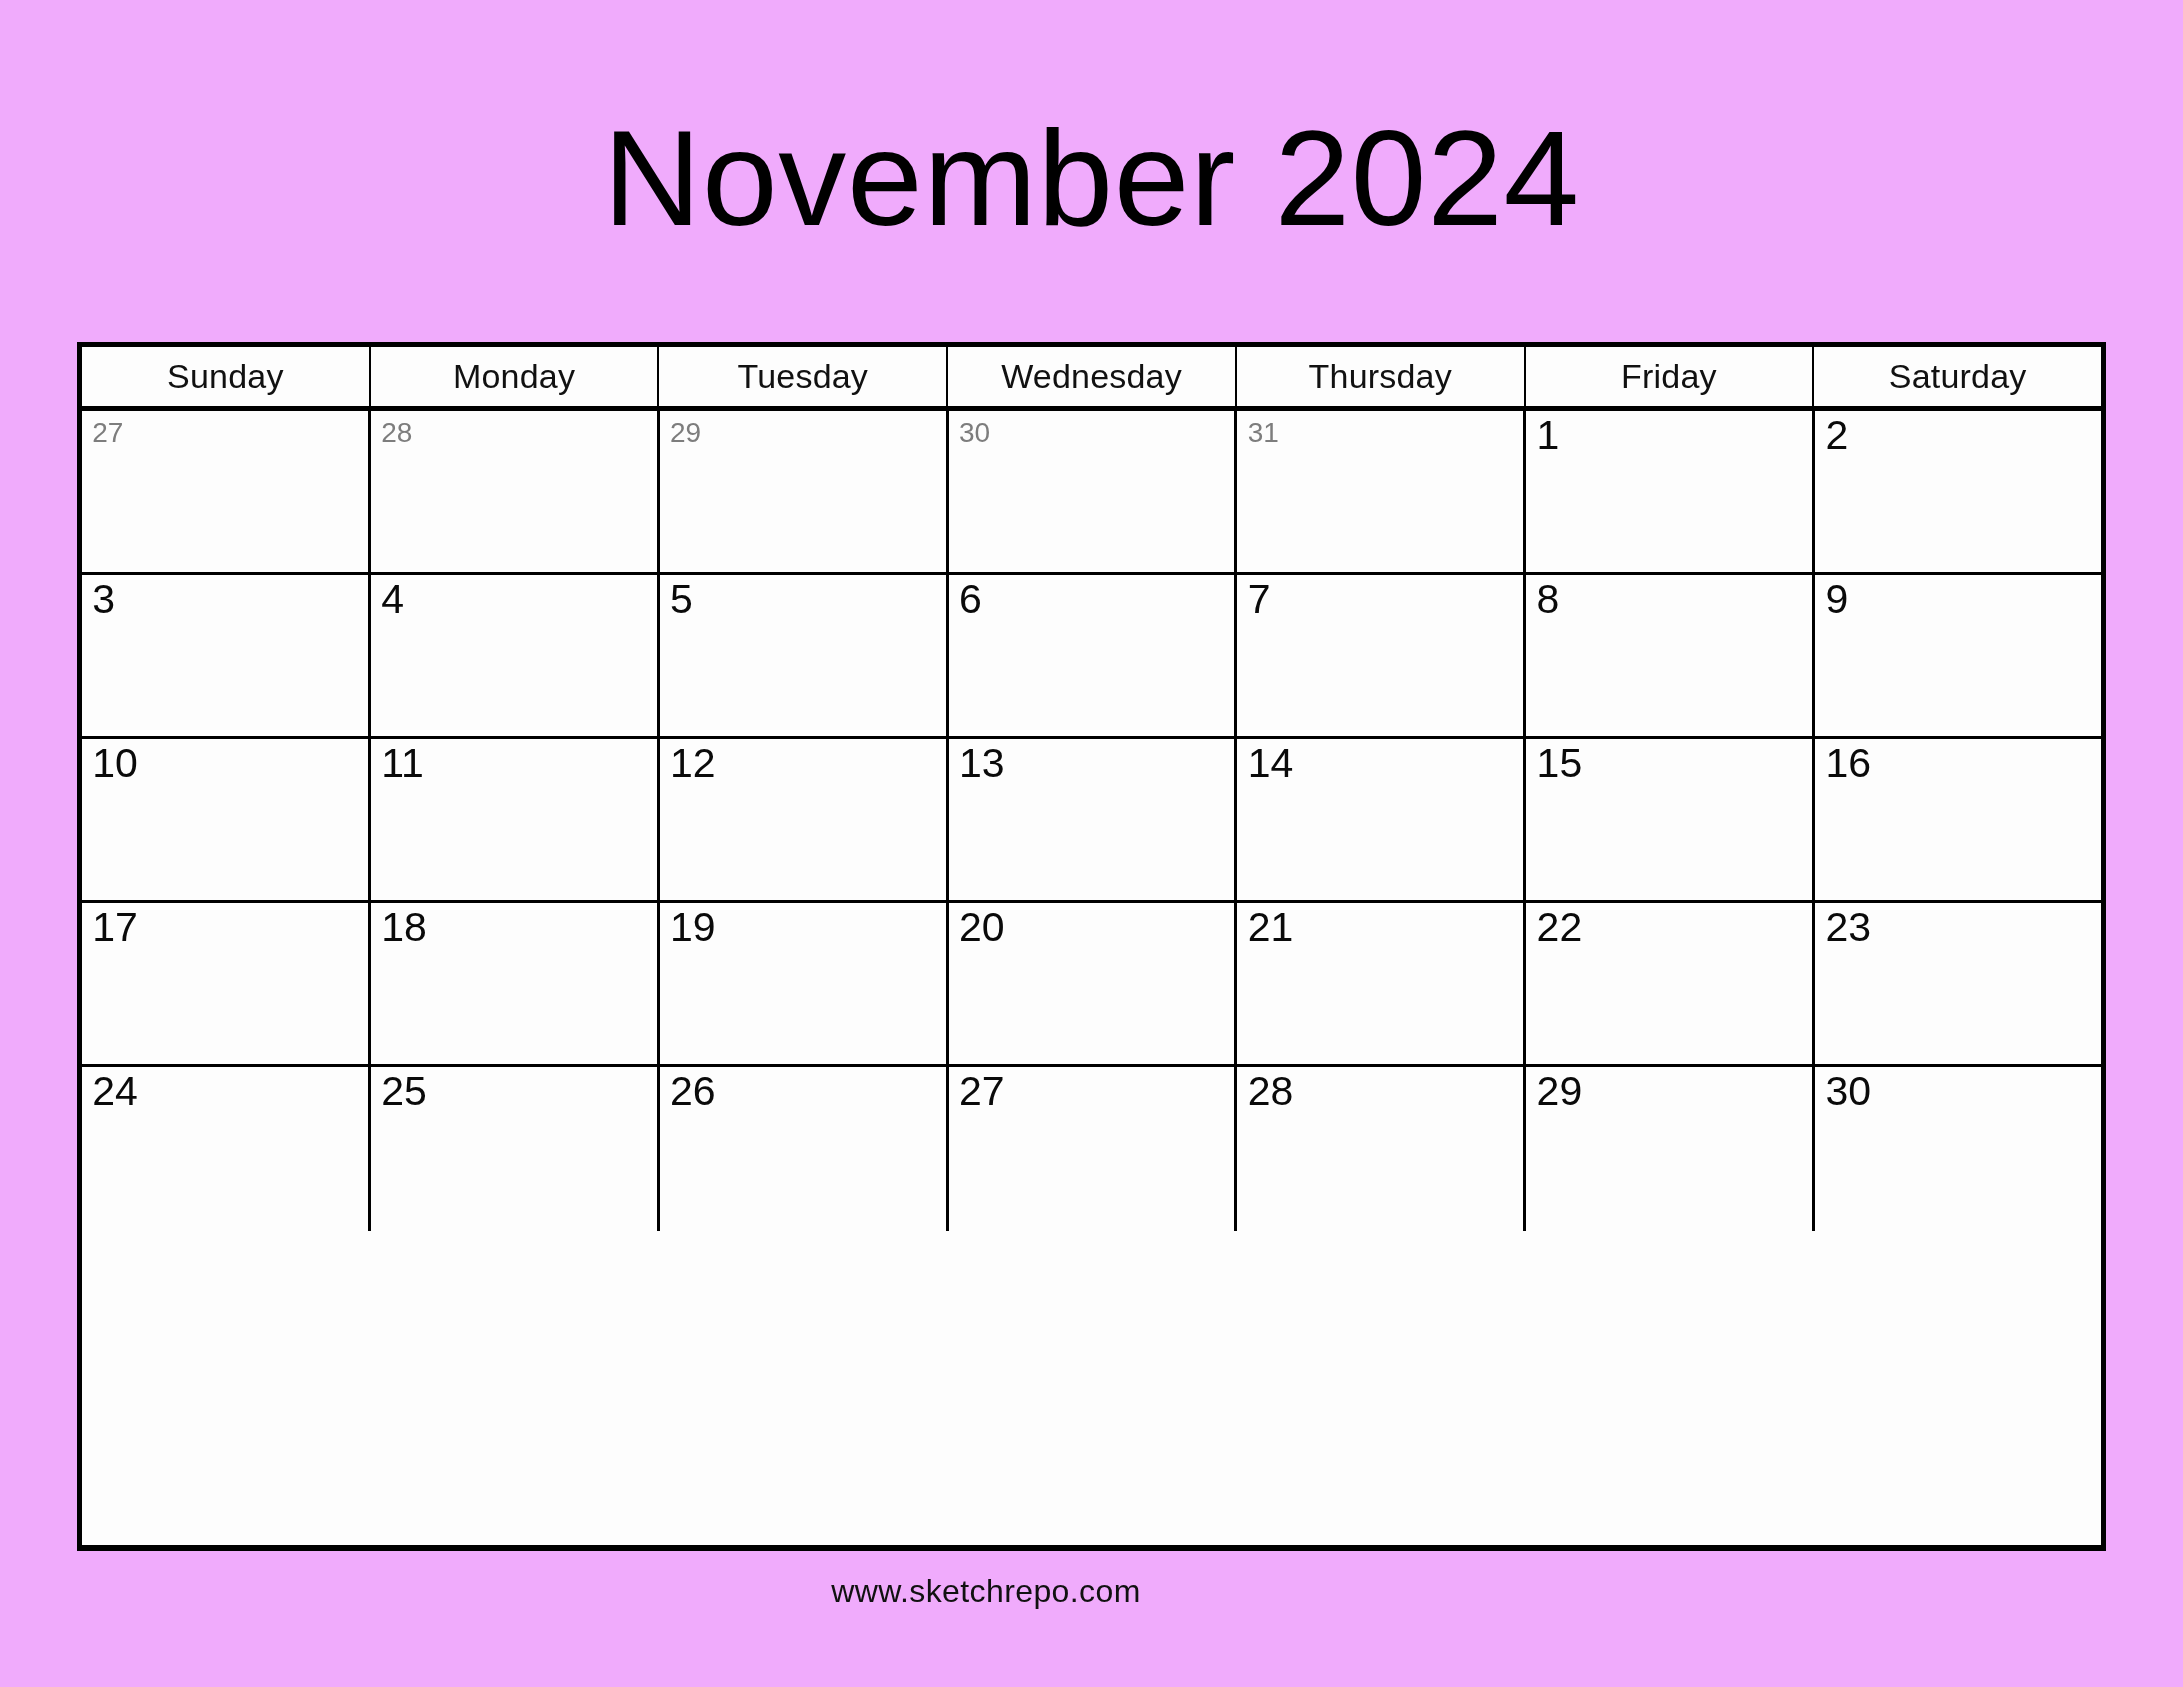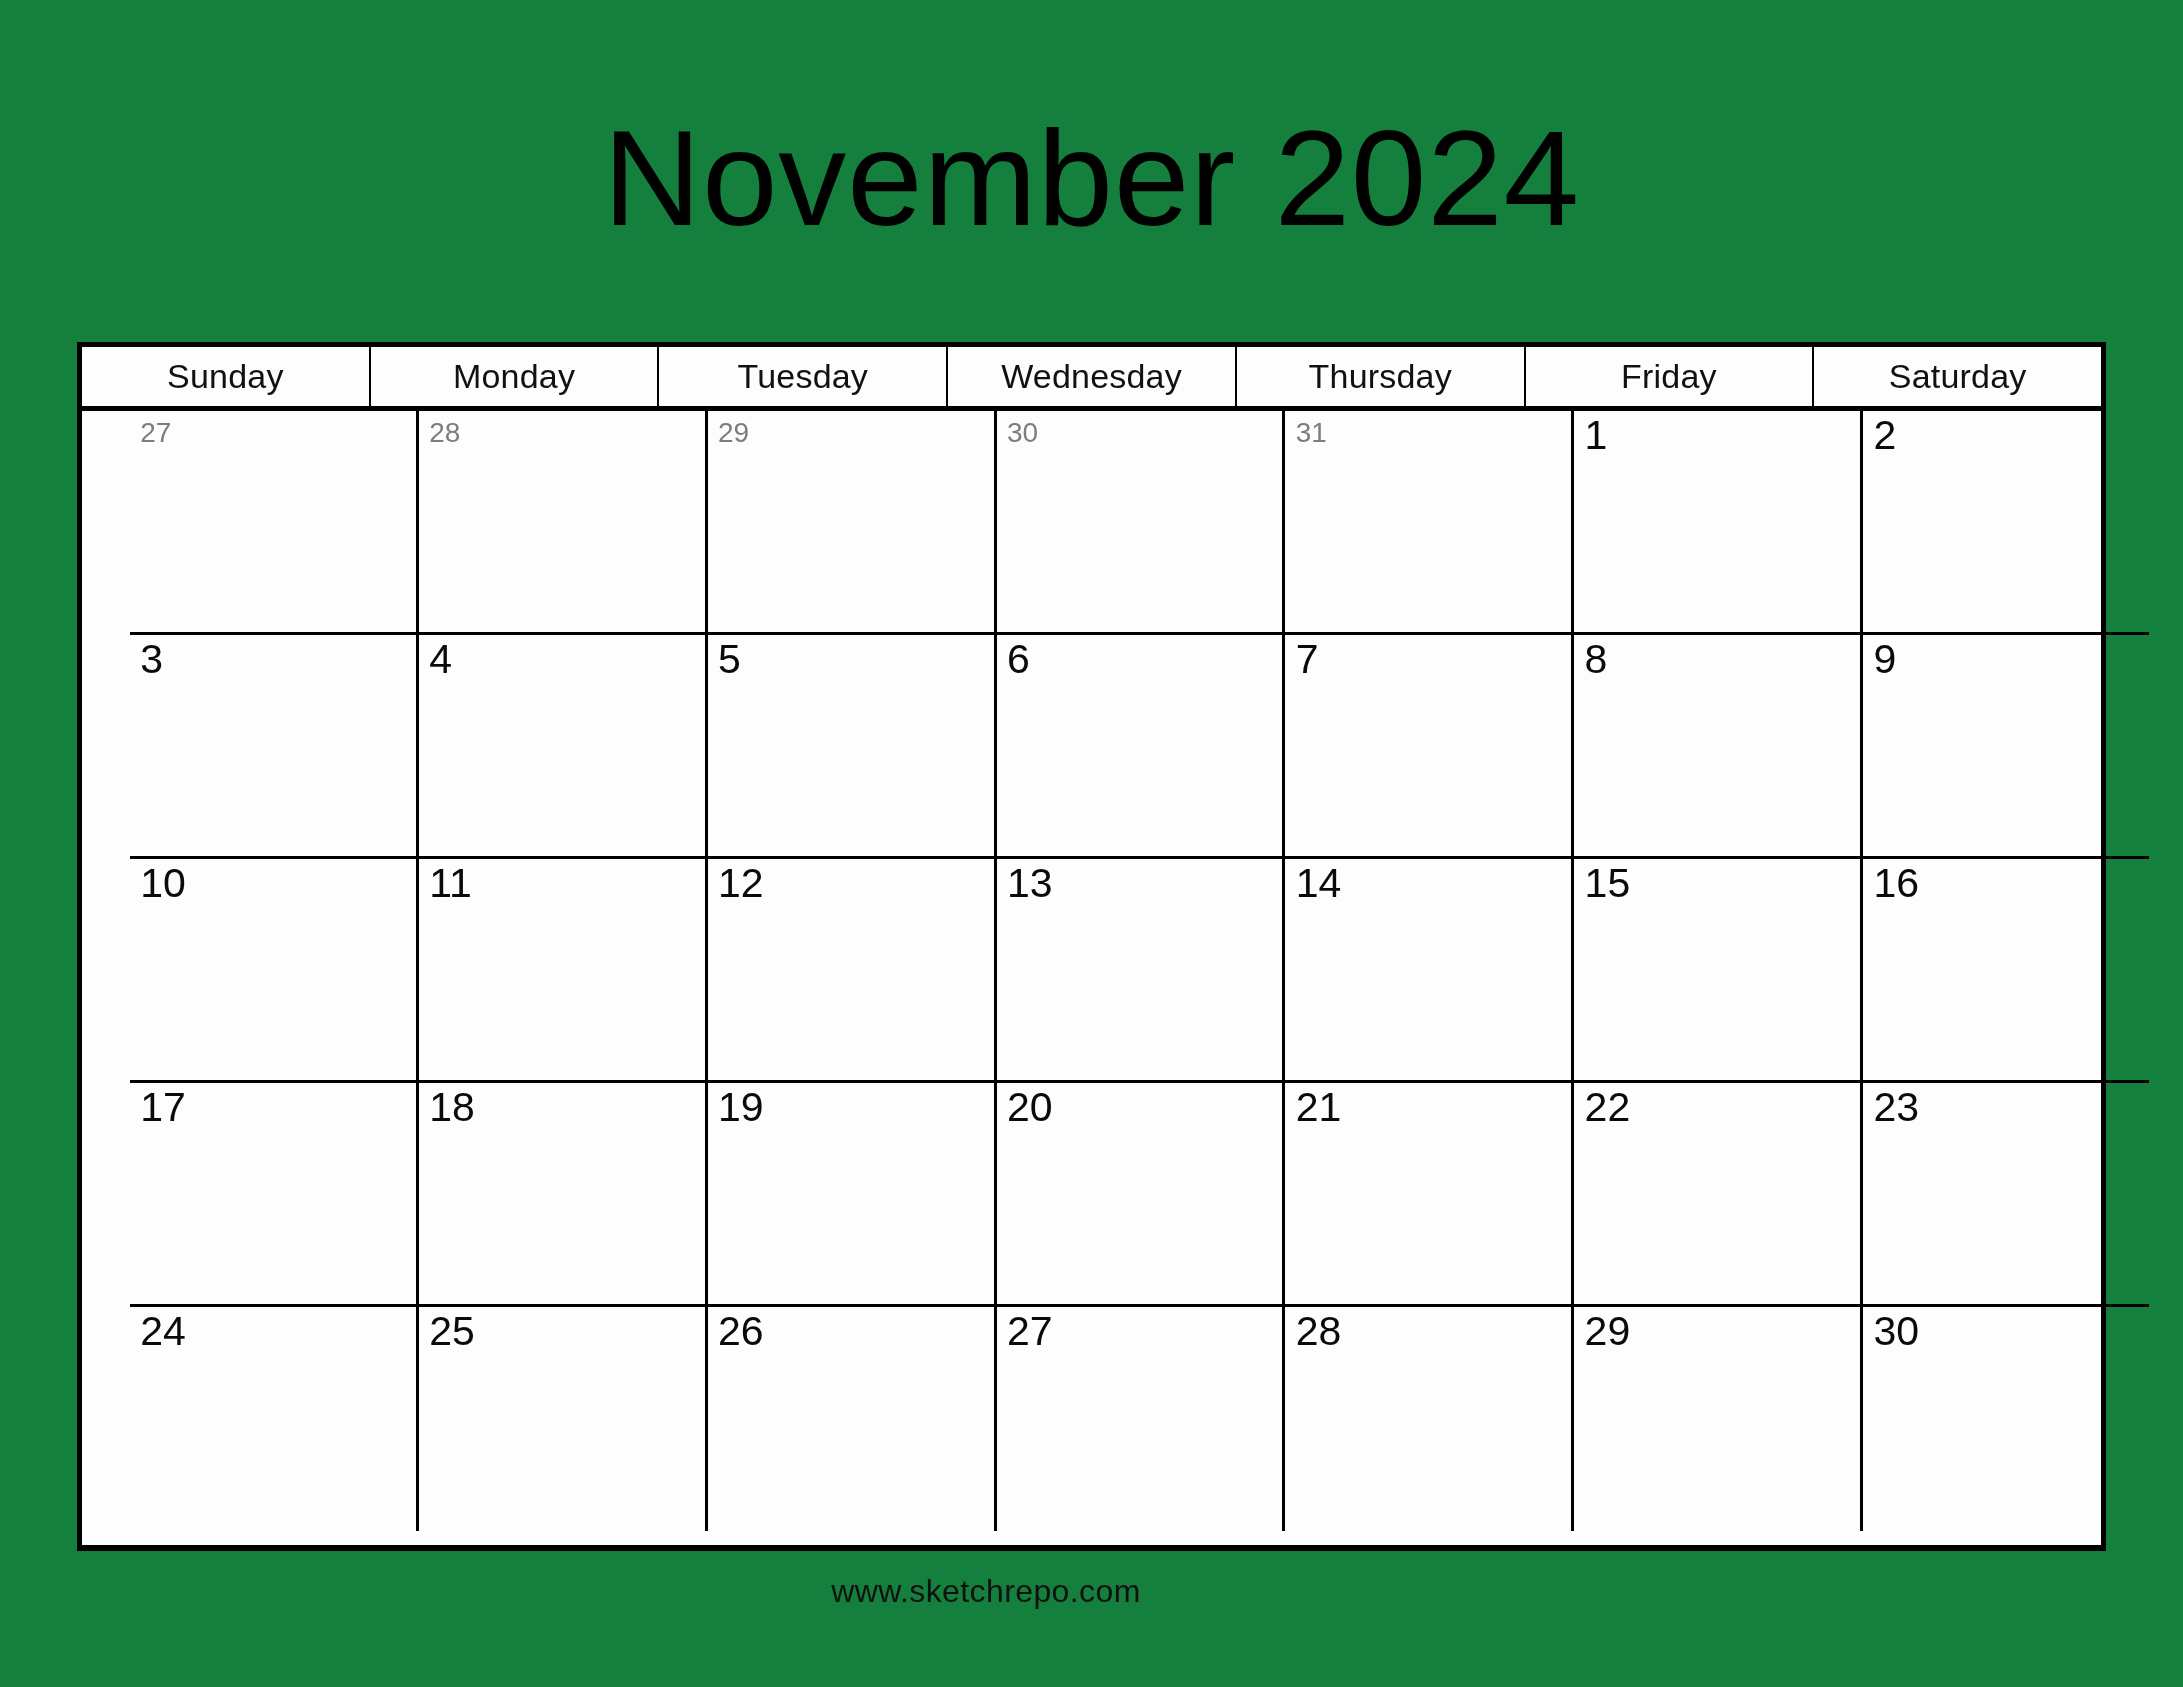--- a/index.html
+++ b/index.html
@@ -12,21 +12,21 @@
     height: 1687px;
     font-family: "Liberation Sans", sans-serif;
     background: #fdfdfd;
     overflow: hidden;
   }
 
   .page {
     position: relative;
     width: 2183px;
     height: 1687px;
-    background: #15803d;
+    background: #f0abfc;
   }
 
   
   .title-wrap {
     position: absolute;
     left: 0;
     top: 110px;
     width: 2183px;
     text-align: center;
   }
@@ -73,24 +73,23 @@
     font-size: 34px;
     font-weight: 400;
     color: #111111;
     letter-spacing: 0.2px;
   }
   .weekday-cell:last-child { border-right: none; }
 
   .week-row {
     display: flex;
     width: 100%;
-    height: 224px;
+    height: 164px;
     border-bottom: 3.7px solid #000000;
     box-sizing: border-box;
-    margin-left: 48px;
   }
   .week-row:last-child { border-bottom: none; }
 
   .day-cell {
     flex: 1 1 0;
     position: relative;
     border-right: 3.7px solid #000000;
     box-sizing: border-box;
     padding: 4.4px 0 0 10.3px;
   }

